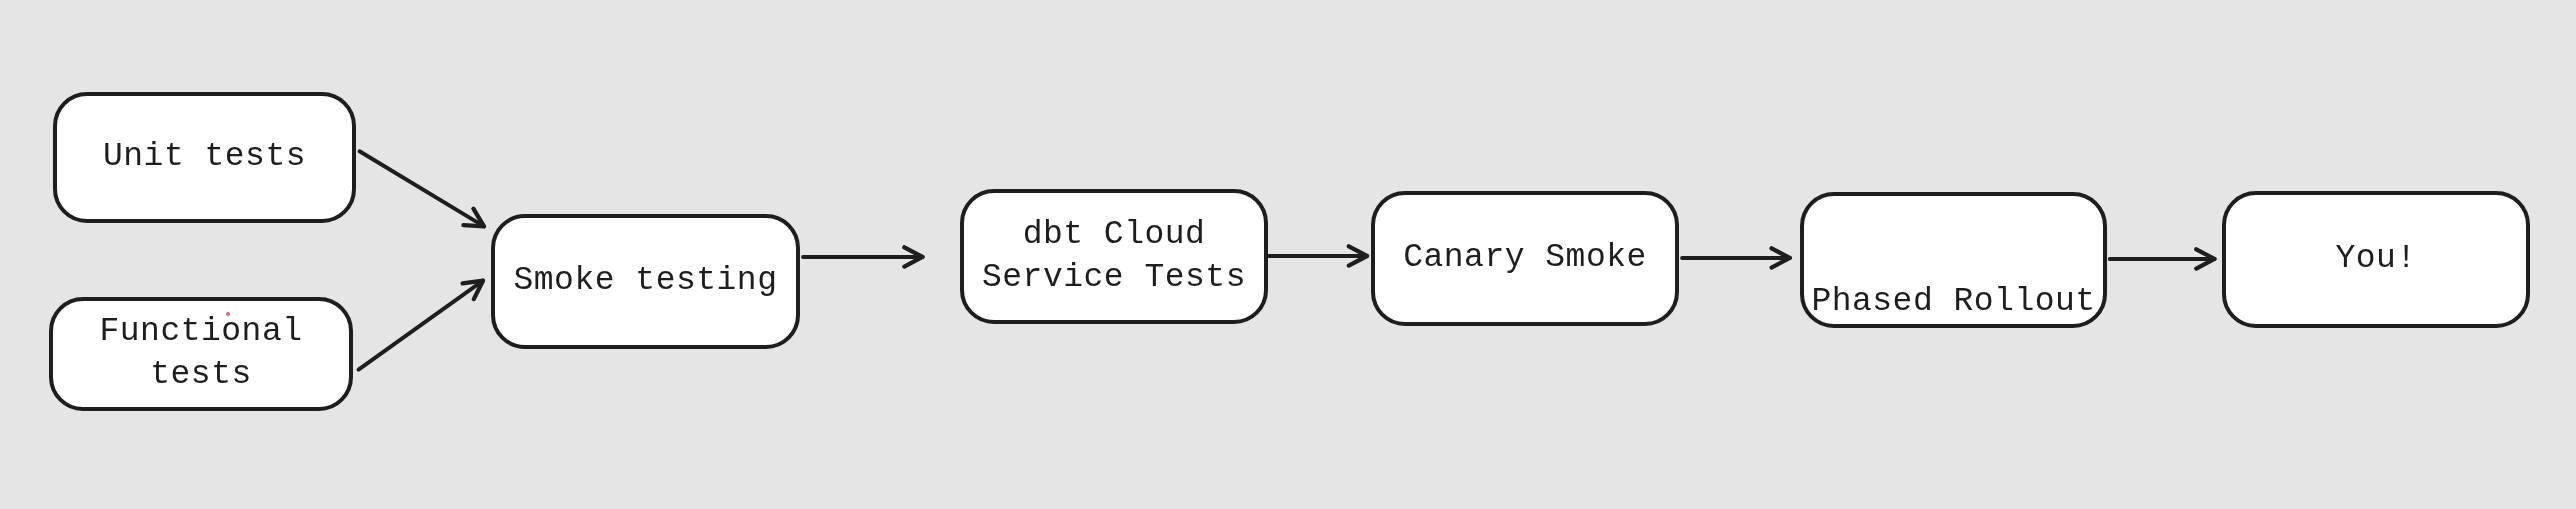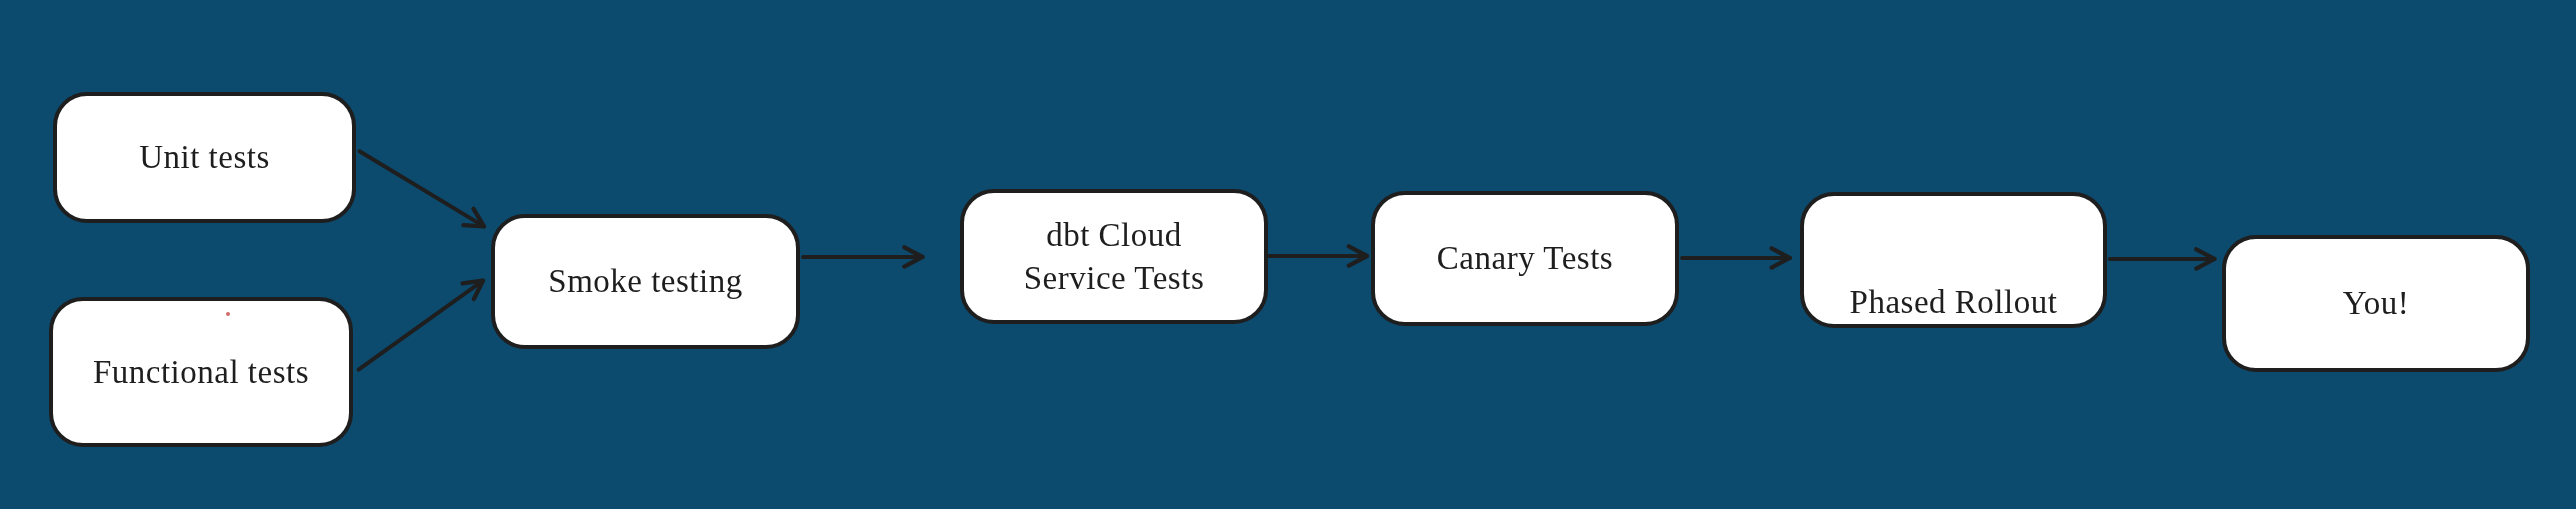--- a/index.html
+++ b/index.html
@@ -4,23 +4,23 @@
 <style>
   html, body {
     margin: 0;
     padding: 0;
     background: #ffffff;
   }
   .canvas {
     position: relative;
     width: 2576px;
     height: 510px;
-    background: #0c4a6e;
+    background: #e5e5e5;
     overflow: hidden;
-    font-family: Liberation Serif, serif;
+    font-family: Liberation Mono, monospace;
   }
   .node {
     position: absolute;
     box-sizing: border-box;
     border: 4px solid #1e1e1e;
     border-radius: 34px;
     background: #ffffff;
     display: flex;
     align-items: center;
     justify-content: center;
@@ -29,26 +29,26 @@
   .node .label {
     color: #1e1e1e;
     font-size: 33px;
     line-height: 1.3;
     text-align: center;
     white-space: pre-line;
     letter-spacing: 0.5px;
   }
   
   #n-unit        { left: 53px;   top: 92px;  width: 303px; height: 131px; }
-  #n-functional  { left: 49px;   top: 297px; width: 304px; height: 150px; }
+  #n-functional  { left: 49px;   top: 297px; width: 304px; height: 114px; }
   #n-smoke       { left: 491px;  top: 188px; width: 309px; height: 135px; margin-top: 26px; }
   #n-dbt         { left: 928px;  top: 189px; width: 308px; height: 135px; margin-left: 32px; }
   #n-canary      { left: 1371px; top: 191px; width: 308px; height: 135px; }
   #n-phased      { left: 1800px; top: 192px; width: 307px; height: 136px; align-items: flex-end; }
-  #n-you         { left: 2222px; top: 191px; width: 308px; height: 137px; margin-top: 44px; }
+  #n-you         { left: 2222px; top: 191px; width: 308px; height: 137px; }
 
   .edges-layer {
     position: absolute;
     left: 0; top: 0;
     width: 2576px;
     height: 510px;
     z-index: 1;
   }
   .edge {
     stroke-width: 4px;
@@ -95,21 +95,21 @@
   <div class="node" id="n-smoke">
     <span class="label">Smoke testing</span>
   </div>
 
   <div class="node" id="n-dbt">
     <span class="label">dbt Cloud
 Service Tests</span>
   </div>
 
   <div class="node" id="n-canary">
-    <span class="label">Canary Tests</span>
+    <span class="label">Canary Smoke</span>
   </div>
 
   <div class="node" id="n-phased">
     <span class="label">Phased Rollout</span>
   </div>
 
   <div class="node" id="n-you">
     <span class="label">You!</span>
   </div>
 

